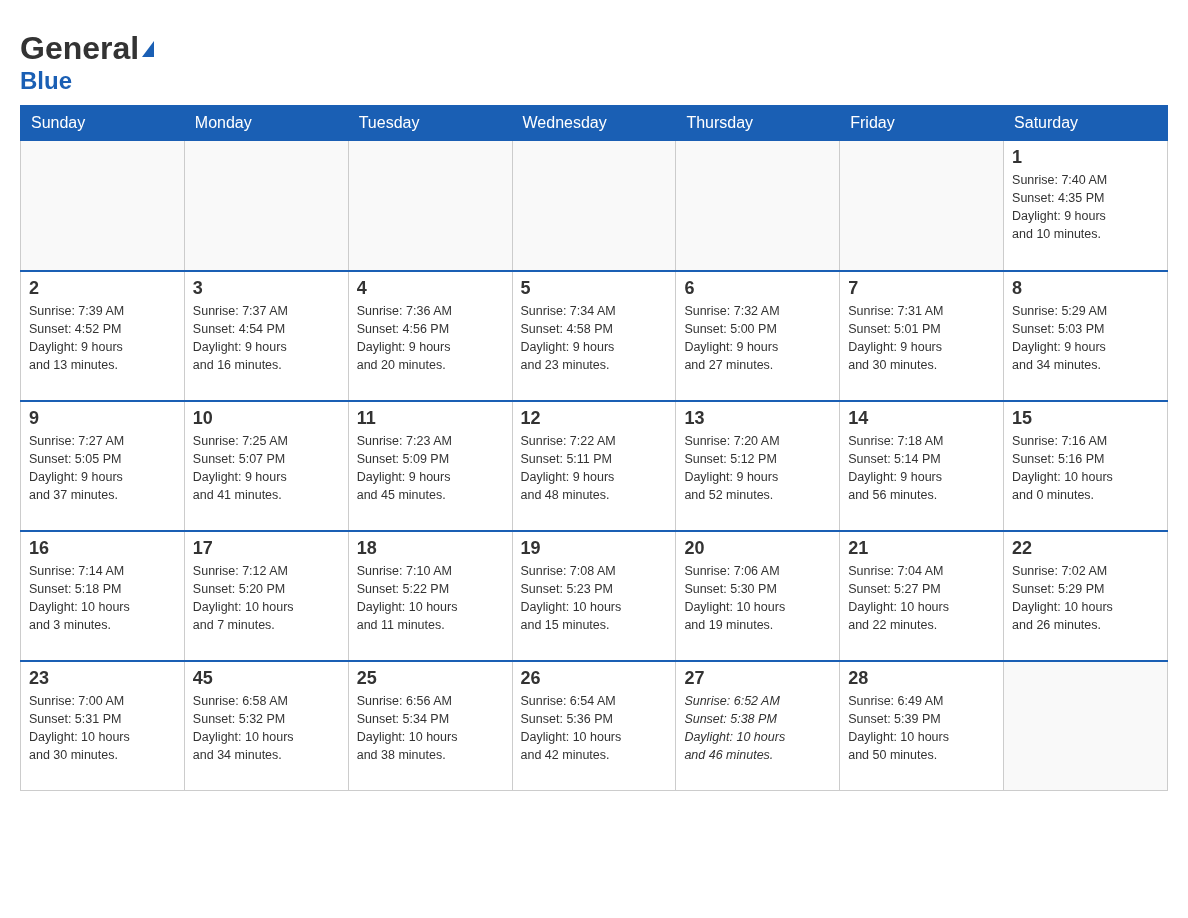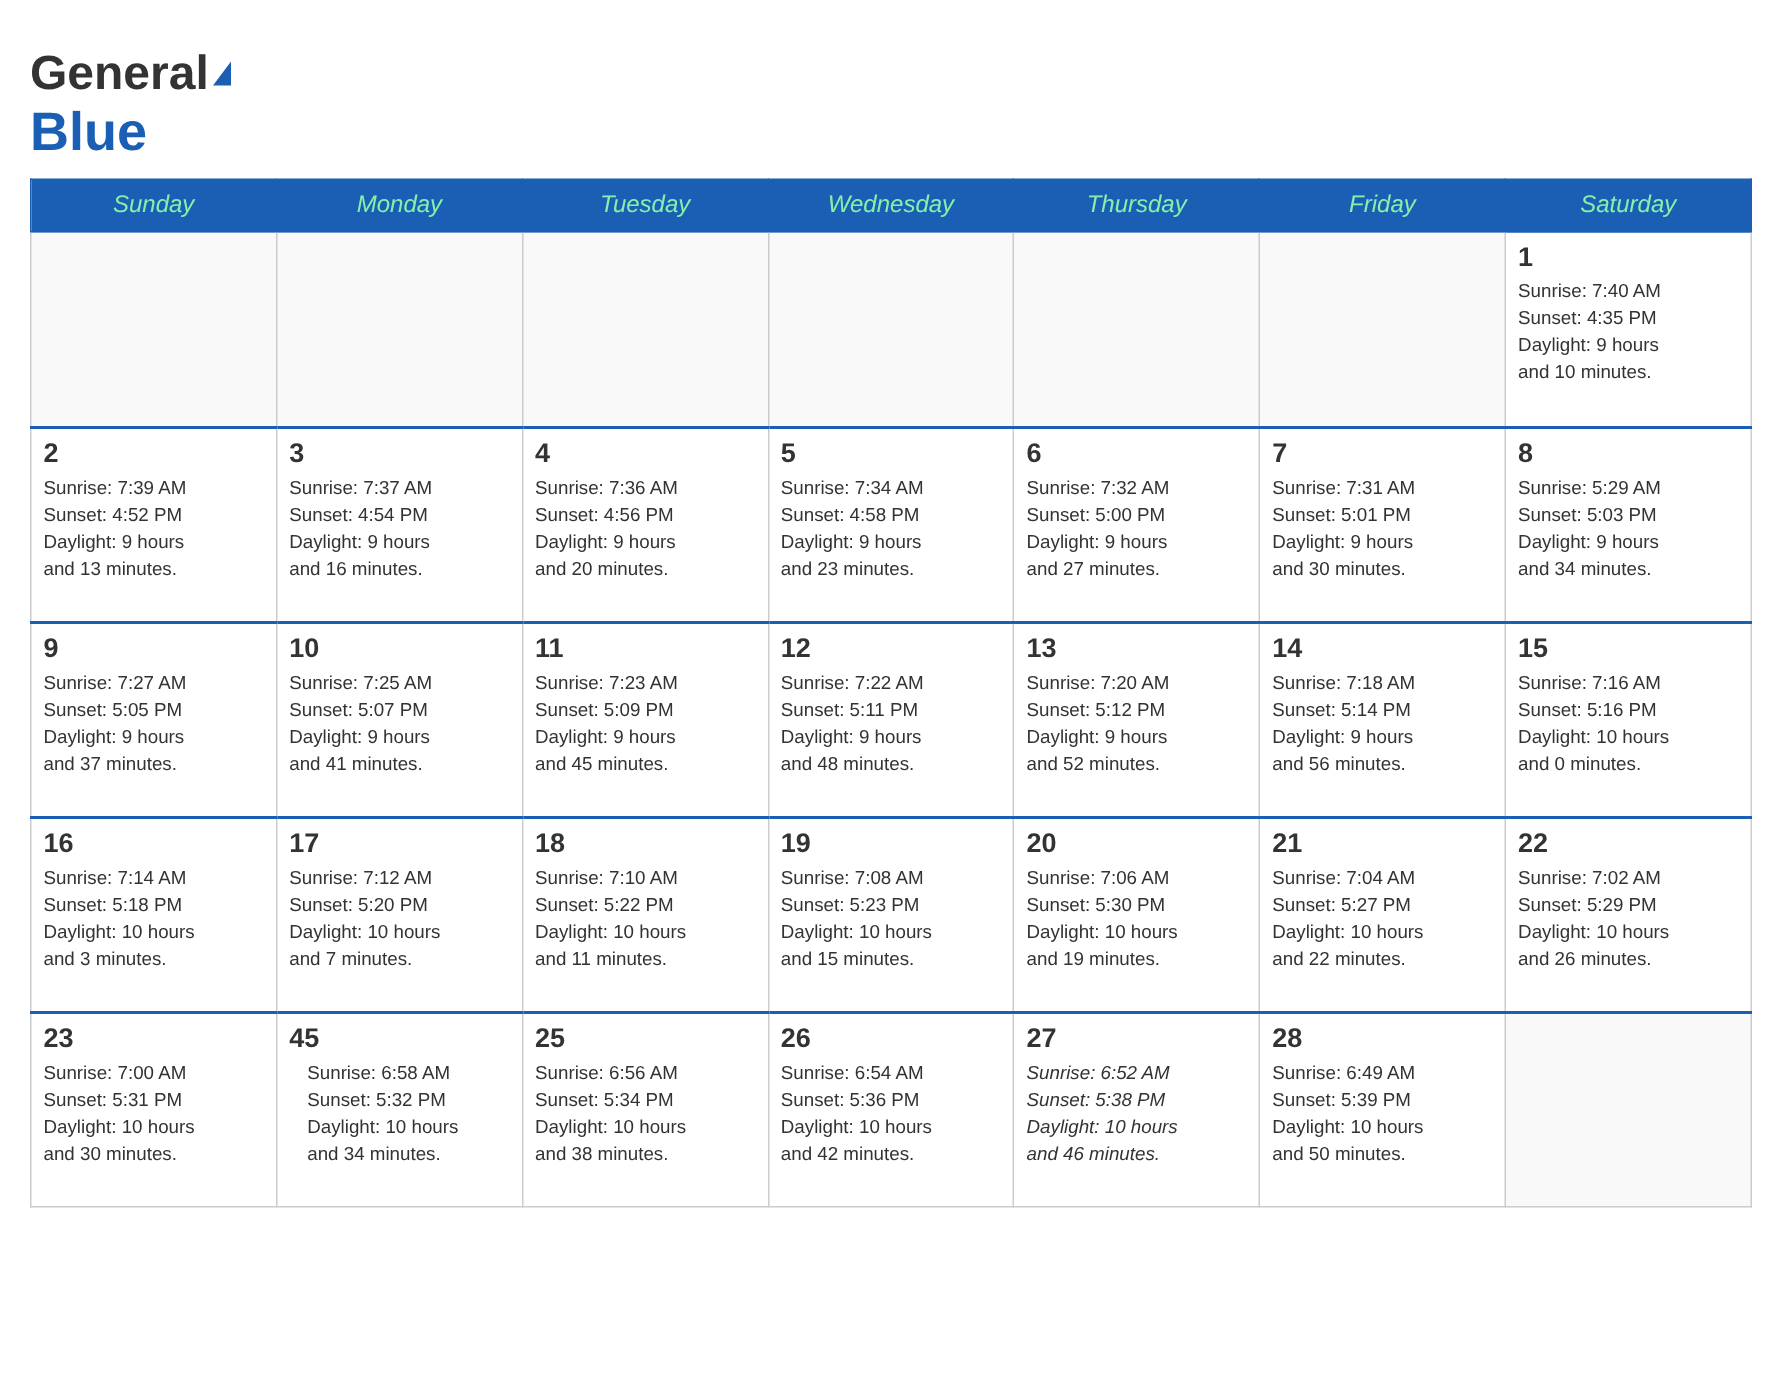--- a/index.html
+++ b/index.html
@@ -40,27 +40,26 @@
       color: #444;
       margin-top: 4px;
     }
     .calendar {
       width: 100%;
       border-collapse: collapse;
       margin-top: 8px;
     }
     .calendar th {
       background-color: #1a5fb4;
-      color: #86efac;
+      color: #ffffff;
       font-size: 16px;
       font-weight: normal;
       padding: 8px 10px;
-      text-align: center;
+      text-align: left;
       border: 1px solid #1a5fb4;
-      font-style: italic;
     }
     .calendar td {
       border: 1px solid #ccc;
       vertical-align: top;
       padding: 6px 8px;
       width: 14.28%;
       min-height: 110px;
       height: 130px;
       font-size: 13px;
       color: #333;
@@ -87,21 +86,21 @@
 </head>
 <body>
 
 <div class="header">
   <div class="logo">
     <div class="logo-line">
       <span style="font-size:32px;font-weight:bold;color:#333;">General</span>
       <span style="display:inline-block;width:0;height:0;border-left:12px solid transparent;border-right:0;border-bottom:16px solid #1a5fb4;margin-left:3px;"></span>
     </div>
     <div>
-      <span style="font-size:36px;font-weight:bold;color:#1a5fb4;">Blue</span>
+      <span style="font-size:24px;font-weight:bold;color:#1a5fb4;">Blue</span>
     </div>
   </div>
 </div>
 
 <table class="calendar">
   <thead>
     <tr>
     <th>Sunday</th>
         <th>Monday</th>
         <th>Tuesday</th>
@@ -283,21 +282,21 @@
       <tr class="row-top-border">
         <td>
           <span class="day-number">23</span>
           <div class="day-info" style="white-space: pre-line;">Sunrise: 7:00 AM
 Sunset: 5:31 PM
 Daylight: 10 hours
 and 30 minutes.</div>
         </td>
         <td>
           <span class="day-number">45</span>
-          <div class="day-info" style="white-space: pre-line; margin-left: 12px;">Sunrise: 6:58 AM
+          <div class="day-info" style="white-space: pre-line;">Sunrise: 6:58 AM
 Sunset: 5:32 PM
 Daylight: 10 hours
 and 34 minutes.</div>
         </td>
         <td>
           <span class="day-number">25</span>
           <div class="day-info" style="white-space: pre-line;">Sunrise: 6:56 AM
 Sunset: 5:34 PM
 Daylight: 10 hours
 and 38 minutes.</div>

